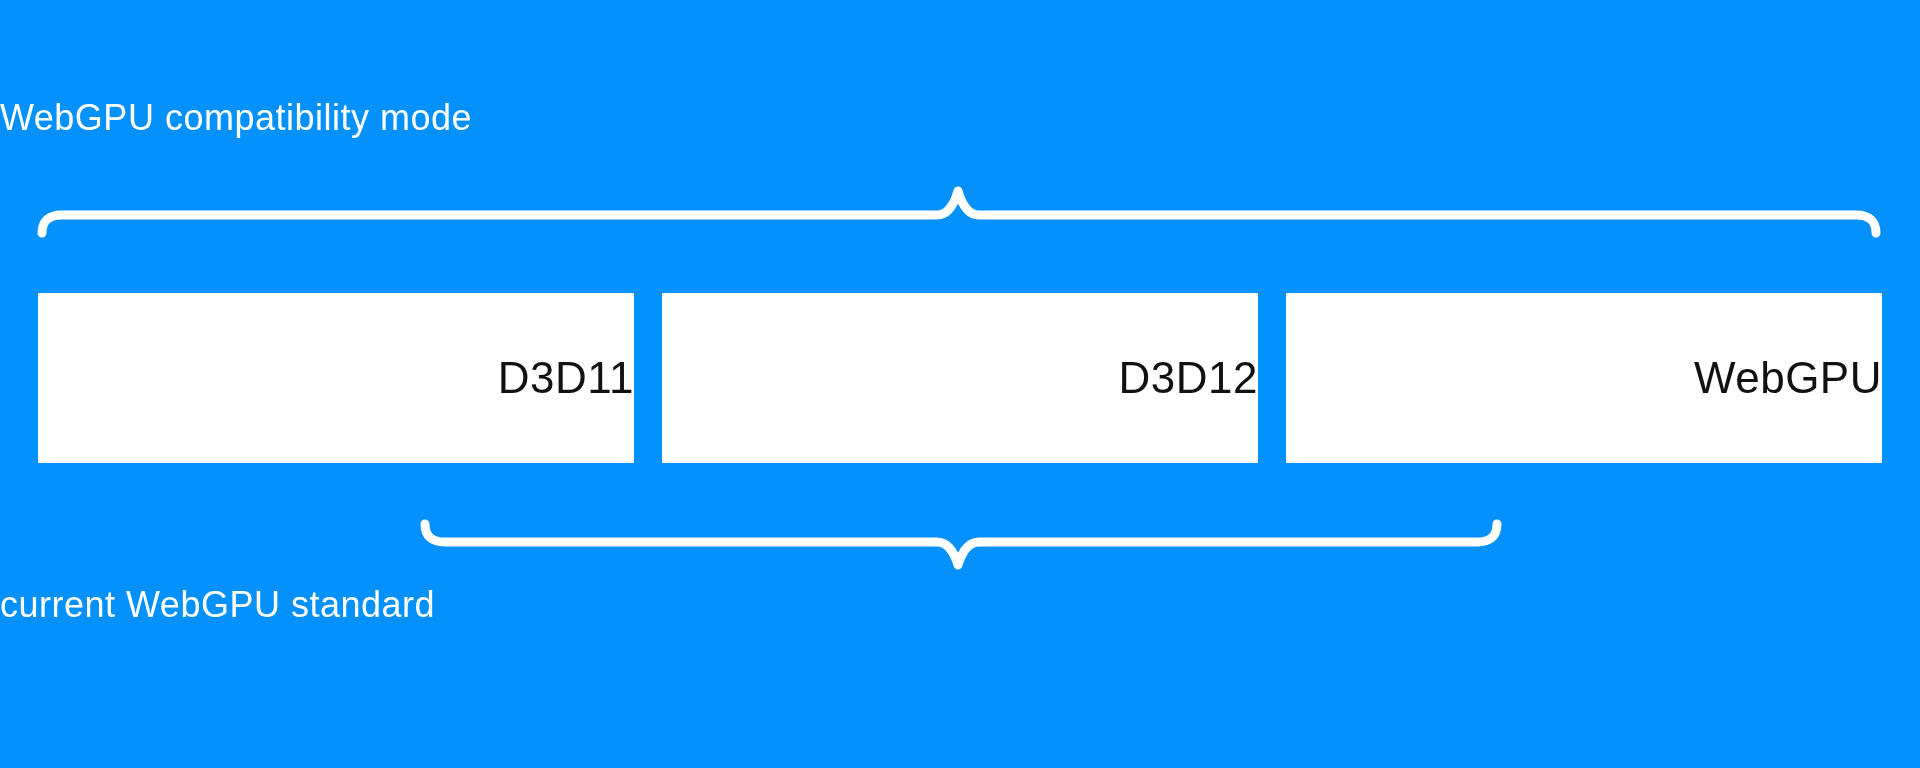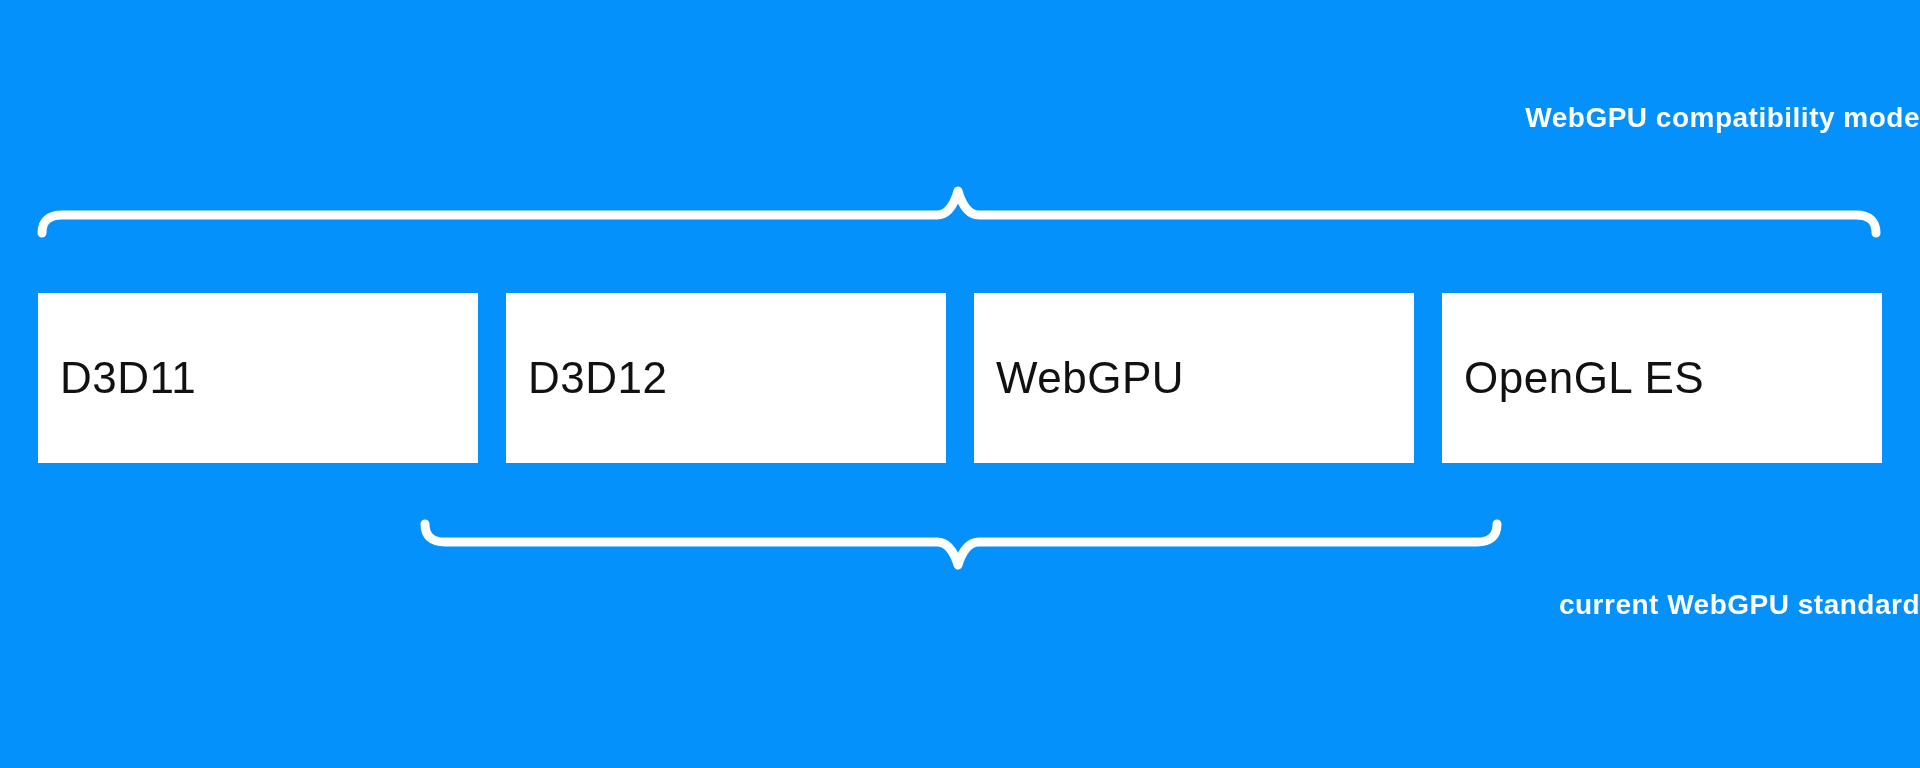--- a/index.html
+++ b/index.html
@@ -19,26 +19,26 @@
     position: relative;
     width: 1920px;
     height: 768px;
     background: var(--background);
     overflow: hidden;
   }
   .brace-label {
     position: absolute;
     left: 0;
     width: 1920px;
-    text-align: right;
+    text-align: left;
     color: var(--label-text);
-    font-size: 28px;
+    font-size: 36px;
     line-height: 48px;
     letter-spacing: 0.5px;
-    font-weight: 700;
+    font-weight: 400;
   }
   .top-label { top: 94px; }
   .bottom-label { top: 581px; }
   .braces-svg {
     position: absolute;
     top: 0;
     left: 0;
     width: 1920px;
     height: 768px;
     display: block;
@@ -57,21 +57,21 @@
     right: 38px;
     height: 170px;
     display: flex;
     gap: 28px;
   }
   .api-box {
     flex: 1 1 0;
     background: var(--box-fill);
     display: flex;
     align-items: center;
-    justify-content: flex-start;
+    justify-content: flex-end;
     padding-left: 22px;
   }
   .api-box span {
     color: var(--box-text);
     font-size: 44px;
     letter-spacing: 0.5px;
     font-weight: 400;
     white-space: nowrap;
   }
 </style>
@@ -102,20 +102,17 @@
   <div class="boxes-row">
     <div class="api-box">
       <span>D3D11</span>
     </div>
     <div class="api-box">
       <span>D3D12</span>
     </div>
     <div class="api-box">
       <span>WebGPU</span>
     </div>
-    <div class="api-box">
-      <span>OpenGL ES</span>
-    </div>
   </div>
 
   <div class="brace-label bottom-label">current WebGPU standard</div>
 
 </div>
 
 </body></html>

